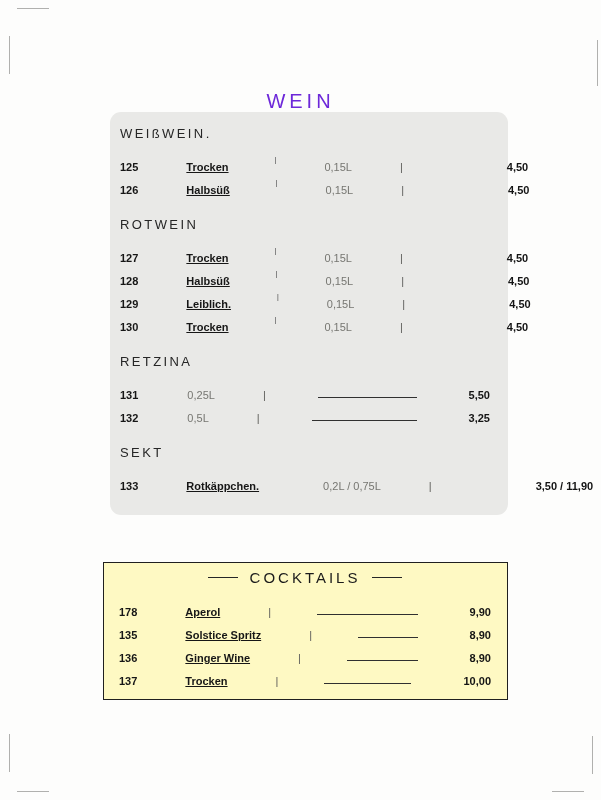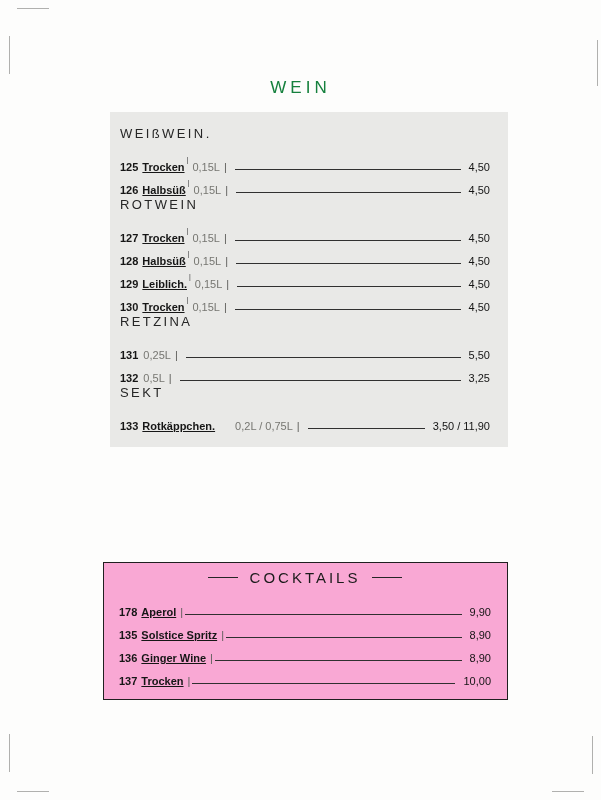--- a/index.html
+++ b/index.html
@@ -9,60 +9,62 @@
     background:#fdfdfc;
     font-family:"Liberation Sans", sans-serif;
     color:#1c1c1c;
     overflow:hidden;
   }
   .crop { position:absolute; background:#b0b0ae; }
   .crop.h { height:1px; width:32px; }
   .crop.v { width:1px; height:38px; }
 
   .page-title {
-    position:absolute; top:78px; left:0; right:0;
+    position:absolute; top:90px; left:0; right:0;
     text-align:center;
-    font-size:17px; letter-spacing:4px;
-    font-weight:400; color:#15803d;
+    font-size:20px; letter-spacing:4px;
+    font-weight:400; color:#6d28d9;
   }
 
   .wine-panel {
     position:absolute; left:110px; top:112px; width:398px;
     background:#e9e9e7;
-    padding:14px 18px 14px 10px;
+    padding:14px 18px 22px 10px;
+    border-radius:11px;
   }
   .sec { margin:0; }
-  .sec + .sec .sec-h { }
+  .sec + .sec .sec-h { margin-top:20px; }
   .sec-h {
     font-size:13px; font-weight:400;
     letter-spacing:2.4px; color:#262626;
     margin:0 0 10px 0; line-height:15px;
   }
   .row {
     display:flex; align-items:flex-end;
     height:23px; font-size:11px; line-height:14px;
     white-space:nowrap;
+    gap:44px;
   }
   .num { font-weight:700; color:#161616; margin-right:4px; }
   .nm  { font-weight:700; color:#161616;text-decoration:underline; }
   .sep { font-size:7px; color:#3a3a3a; margin:0 3px 0 2px; align-self:flex-start; padding-top:2px; }
   .size { color:#767671; font-weight:400; margin-left:1px; }
   .bar { color:#5d5d5a; margin-left:4px; font-weight:400; }
   .leader {
     flex:1; height:0;
     border-bottom:1px solid #303030;
     margin:0 8px 4px 8px;
     align-self:flex-end;
   }
-  .price { font-weight:400; color:#141414; }
+  .price { font-weight:700; color:#141414; }
 
   .cocktail-box {
     position:absolute; left:103px; top:562px; width:405px; height:138px;
     border:1px solid #202020;
-    background:#f9a8d4;
+    background:#fef9c3;
     padding:4px 16px 12px 15px;
   }
   .cocktail-head {
     display:flex; align-items:center; justify-content:center;
     height:20px;
   }
   .dash {
     width:30px; height:0; border-top:1px solid #262626;
   }
   .cocktail-title {

